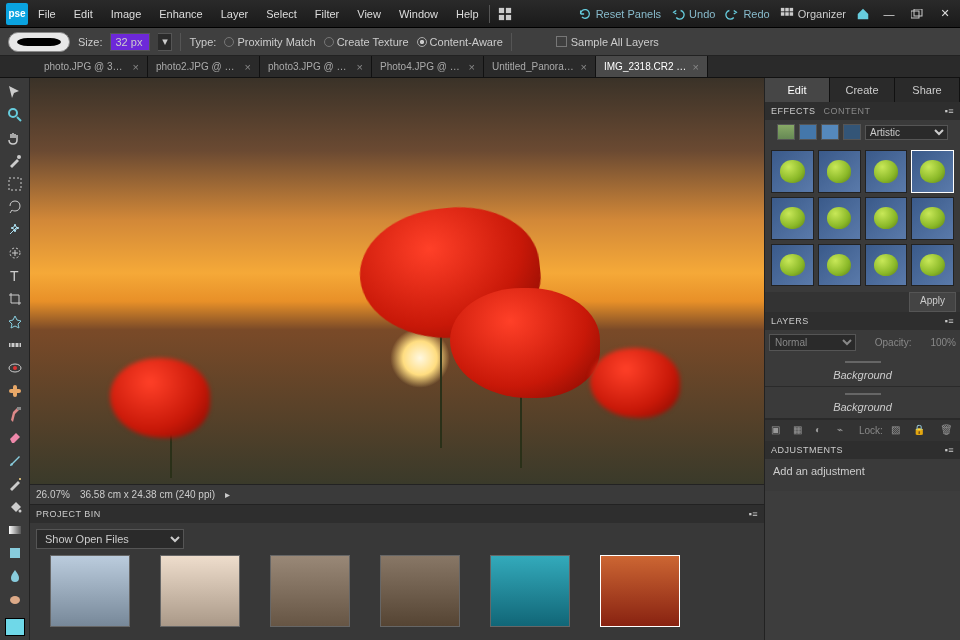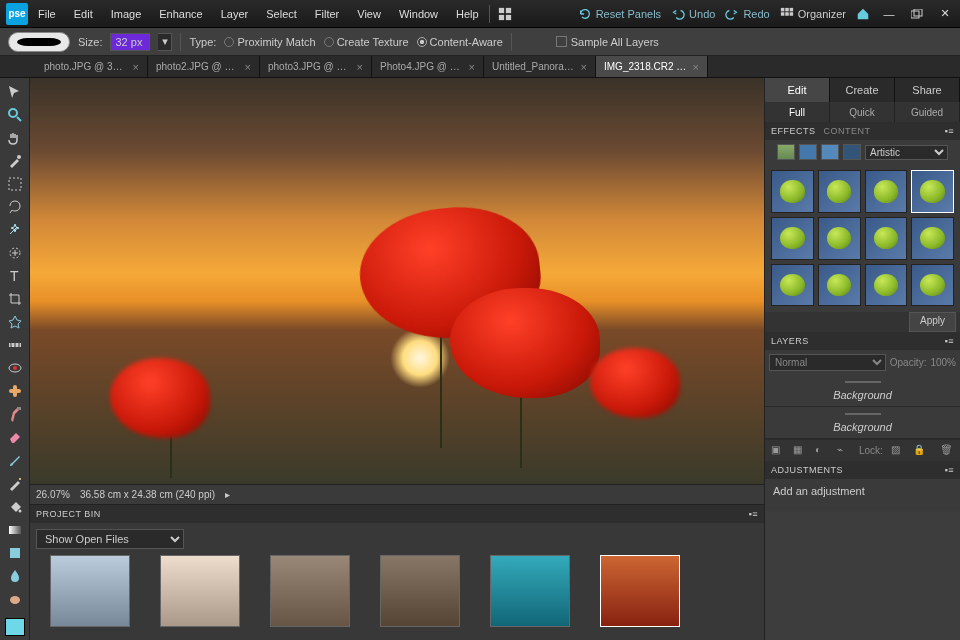--- a/index.html
+++ b/index.html
@@ -84,21 +84,21 @@
 .eff-dd select { width: 100%; background: #2a2a2a; border: 1px solid #555; color: #ccc; font-size: 10px; }
 
 .eff-grid { display: grid; grid-template-columns: repeat(4, 1fr); gap: 4px; padding: 6px; background: #3a3a3a; }
 .eff-cell { aspect-ratio: 1; background: linear-gradient(135deg,#3a5a8a,#5a7aaa); border: 1px solid #222; display: flex; align-items: center; justify-content: center; }
 .eff-cell.sel { border: 1px solid #fff; }
 .apple { width: 60%; height: 55%; background: radial-gradient(ellipse at 35% 30%, #c8e858 0%, #8ab828 60%, #5a7a18 100%); border-radius: 50% 50% 48% 48%; }
 .apply-row { height: 20px; background: #333; display: flex; justify-content: flex-end; padding: 0 4px; }
 .apply-btn { padding: 2px 10px; background: #444; border: 1px solid #555; cursor: pointer; font-size:10px; }
 
 .layers { background: #3a3a3a; flex-shrink:0; }
-.blend-row { display: flex; padding: 4px; gap: 4px; align-items: center; }
+.blend-row { display: flex; padding: 4px; gap: 19px; align-items: center; }
 .blend-row select { flex: 1; background: #2a2a2a; border: 1px solid #555; color: #888; font-size: 10px; padding:1px; }
 .opacity-lbl { color: #888; font-size: 10px; }
 .layer-row { height: 32px; display: flex; align-items: center; padding: 0 22px; gap: 6px; border-bottom: 1px solid #2a2a2a; flex-direction: column; }
 .eye { width: 14px; height: 14px; }
 .layer-thumb { width: 36px; height: 24px; border: 1px solid #666; background: linear-gradient(#8a7a5a,#5a6a7a); }
 .layer-name { flex: 1; font-style: italic; }
 .lock { width: 12px; height: 12px; }
 .layer-btnrow { height: 22px; display: flex; align-items: center; padding: 0 6px; gap: 8px; border-top: 1px solid #2a2a2a; background:#333; font-size:10px; }
 .lb { width: 14px; height: 14px; color:#999; }
 
@@ -406,25 +406,20 @@
         </div>
     </div>
   </div>
 
   <div class="right">
     <div class="r-tabs">
       <div class="r-tab active">Edit</div>
       <div class="r-tab">Create</div>
       <div class="r-tab">Share</div>
     </div>
-    <div class="r-sub">
-      <div class="s active">Full</div>
-      <div class="s">Quick</div>
-      <div class="s">Guided</div>
-    </div>
 
     <div>
       <div class="panel-head">
         <span>EFFECTS</span>
         <span class="pt2">CONTENT</span>
         <span class="flyout">▪≡</span>
       </div>
       <div class="effects-row">
         <div class="eff-icon" style="background:linear-gradient(#8a6,#685);"></div>
         <div class="eff-icon" style="background:#47a;"></div>

